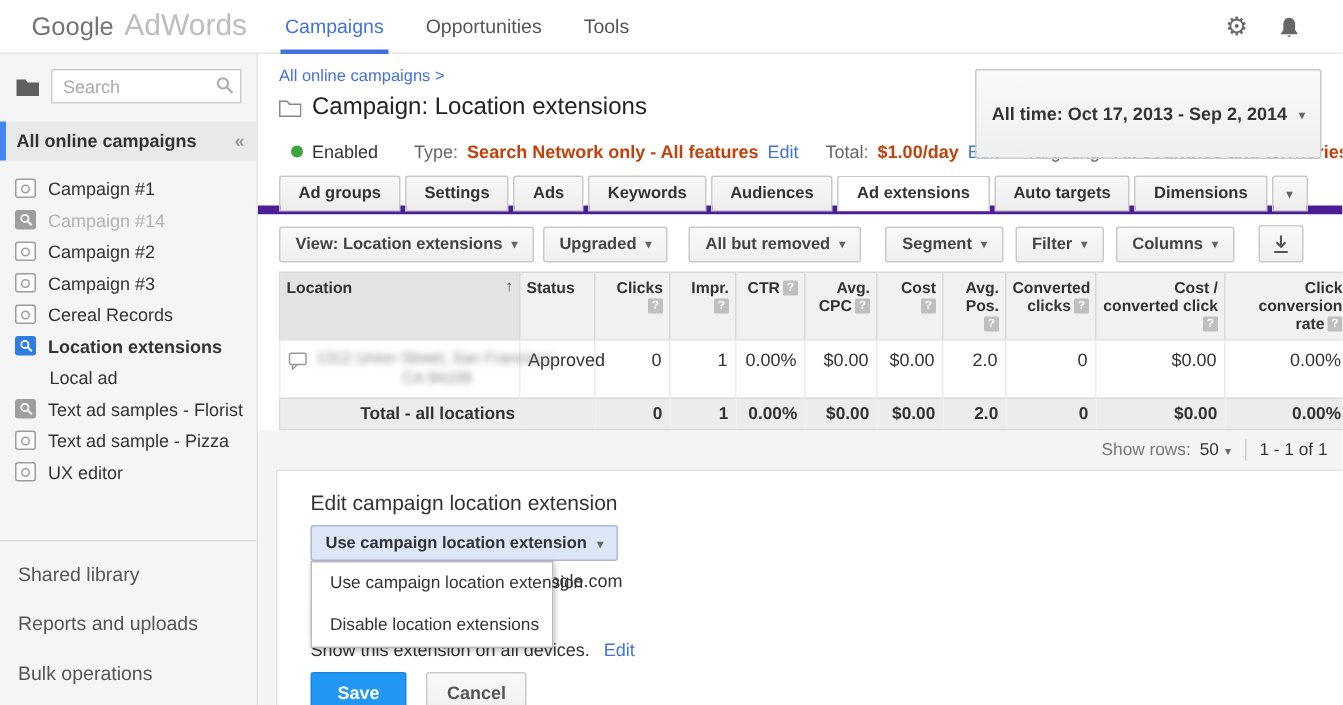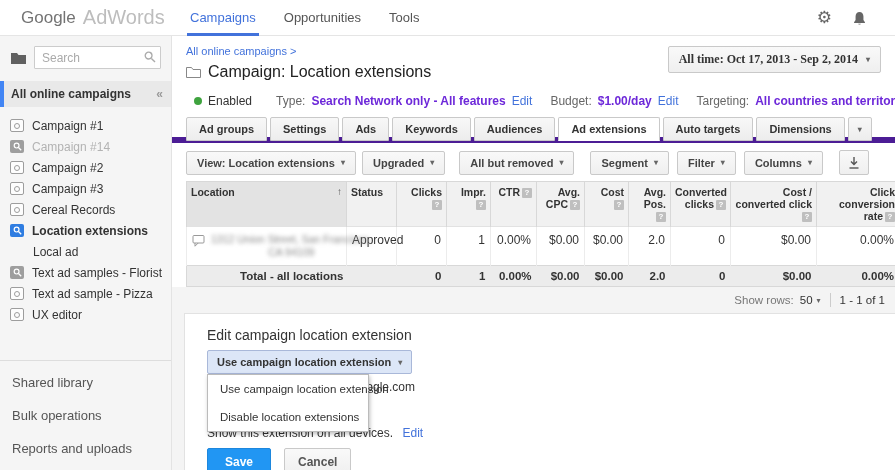--- a/index.html
+++ b/index.html
@@ -45,26 +45,26 @@
   .icn-search.blue { background:#2f7de1; }
   .side-footer { margin-top:auto; border-top:1px solid #ddd; padding:14px 12px; display:flex; flex-direction:column; gap:18px; }
   .side-footer .flink { font-size:13px; color:#555; cursor:pointer; }
 
   
   .main { flex:1; display:flex; flex-direction:column; min-width:0; background:#fff; }
   .main-header { padding:9px 14px 0 14px; position:relative; }
   .breadcrumb { font-size:11px; color:#4272db; cursor:pointer; }
   .page-title { display:flex; align-items:center; gap:7px; font-size:16px; color:#222; margin-top:6px; }
   .status-row { display:flex; align-items:center; gap:6px; font-size:12px; margin:13px 0 9px 8px; color:#666; flex-wrap:nowrap; white-space:nowrap; }
-  .status-row b { color:#6d28d9; }
+  .status-row b { color:#c2410c; }
   .lbl-gap { margin-left:12px; }
   .edit-link { color:#4272db; cursor:pointer; }
   .enabled-dot { width:8px; height:8px; border-radius:50%; background:#3fa33f; flex:none; }
   .enabled-txt { color:#333; margin-right:18px; }
-  .date-btn { position:absolute; top:10px; right:14px; background:linear-gradient(#f9f9f9,#efefef); border:1px solid #c9c9c9; border-radius:2px; font-size:12px; font-weight:bold; color:#333; padding:5px 10px; display:inline-flex; align-items:center; gap:8px; cursor:pointer;font-family:Liberation Serif, serif; }
+  .date-btn { position:absolute; top:10px; right:14px; background:linear-gradient(#f9f9f9,#efefef); border:1px solid #c9c9c9; border-radius:2px; font-size:12px; font-weight:bold; color:#333; padding:22px 10px; display:inline-flex; align-items:center; gap:8px; cursor:pointer; }
   .caret { font-size:8px; color:#666; }
 
   
   .tabs { display:flex; align-items:flex-start; gap:3px; padding:0 14px; border-bottom:6px solid #4c1d95; height:26px; }
   .tab { height:24px; margin-bottom:-1px; border-radius:2px 2px 0 0; font-weight:bold; font-size:11px; color:#333; padding:0 12px; display:flex; align-items:center; background:linear-gradient(#f8f8f8,#ededed); border:1px solid #c9c9c9; cursor:pointer; }
   .tab.active { background:#fff; border-bottom-color:#fff; }
   .tab.caret-tab { padding:0 9px; }
 
   
   .toolbar { display:flex; align-items:center; padding:7px 14px 6px 14px; background:#fff; }
@@ -202,22 +202,22 @@
         <span class="icn icn-campaign"></span>
         <span>Text ad sample - Pizza</span>
       </div>
       <div class="side-item">
         <span class="icn icn-campaign"></span>
         <span>UX editor</span>
       </div>
     </div>
     <div class="side-footer">
       <span class="flink">Shared library</span>
+      <span class="flink">Reports and uploads</span>
       <span class="flink">Bulk operations</span>
-      <span class="flink">Reports and uploads</span>
     </div>
   </div>
 
   <div class="main">
     <div class="main-header">
       <div class="breadcrumb">All online campaigns &gt;</div>
       <div class="page-title">
         <svg width="15" height="12" viewBox="0 0 15 12">
           <path d="M.5 1.5h5l1.5 2h7.5v8H.5z" fill="none" stroke="#888"></path>
         </svg>
@@ -226,21 +226,21 @@
       <button class="date-btn">
         <span>All time: Oct 17, 2013 - Sep 2, 2014</span>
         <span class="caret">▾</span>
       </button>
       <div class="status-row">
         <span class="enabled-dot"></span>
         <span class="enabled-txt">Enabled</span>
         <span>Type:</span>
         <b>Search Network only - All features</b>
         <span class="edit-link">Edit</span>
-        <span class="lbl-gap">Budget:</span>
+        <span class="lbl-gap">Total:</span>
         <b>$1.00/day</b>
         <span class="edit-link">Edit</span>
         <span class="lbl-gap">Targeting:</span>
         <b>All countries and territories</b>
 
       </div>
     </div>
 
     <div class="tabs">
       <div class="tab">Ad groups</div>

